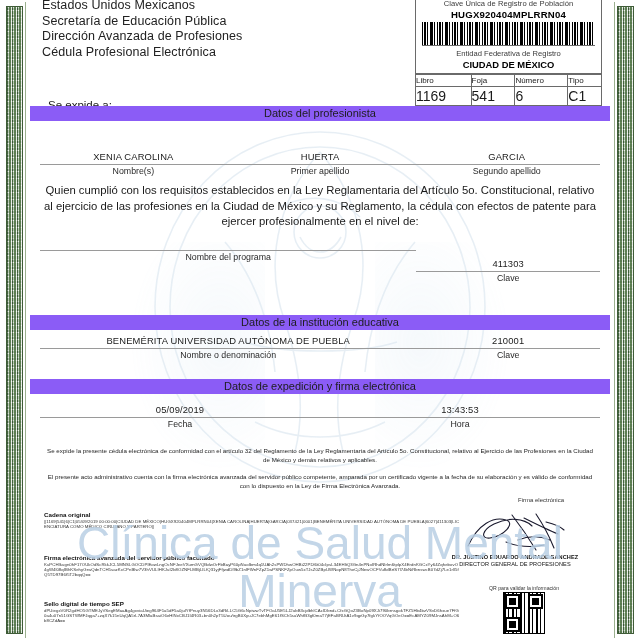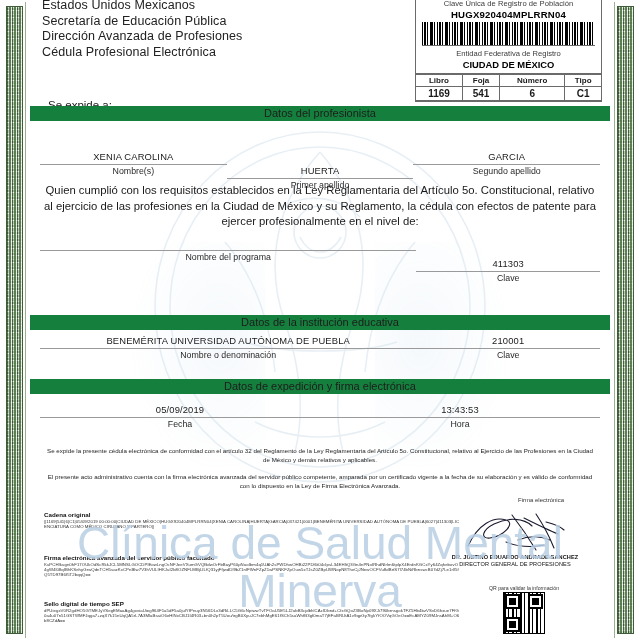--- a/index.html
+++ b/index.html
@@ -140,44 +140,44 @@
     border-bottom: 1px solid #6a6a6a;
   }
   table.regtab {
     width: 100%;
     border-collapse: collapse;
     font-size: 8px;
   }
   table.regtab th, table.regtab td {
     border: 1px solid #6a6a6a;
     padding: 1px 0;
-    text-align: center;
-    font-weight: bold;
+    text-align: left;
+    font-weight: normal;
     color: #1a1a1a;
   }
   table.regtab th { font-size: 8px; }
-  table.regtab td { font-size: 10px; }
+  table.regtab td { font-size: 14px; }
   table.regtab tr td:first-child, table.regtab tr th:first-child { border-left: 0; }
   table.regtab tr td:last-child,  table.regtab tr th:last-child  { border-right: 0; }
 
   
   .expide {
     position: absolute;
     left: 18px;
     top: 99px;
     font-size: 11.5px;
     color: #1a1a1a;
   }
 
   
   .band {
     position: absolute;
     left: 0; right: 0;
     height: 15px;
-    background: #15803d;
+    background: #8b5cf6;
     text-align: center;
     font-size: 11px;
     color: #1d1d1d;
     line-height: 15px;
   }
 
   
   .fieldrow {
     position: absolute;
     left: 10px; right: 10px;
@@ -390,21 +390,21 @@
     <div class="expide">Se expide a:</div>
 
     <div class="band" style="top:106px;">Datos del profesionista</div>
 
     <div class="fieldrow" style="top:152px;">
       <div class="fld" style="flex:1;">
         <div class="val">XENIA CAROLINA</div>
         <div class="rule"></div>
         <div class="cap">Nombre(s)</div>
       </div>
-      <div class="fld" style="flex:1;margin-top:14px;">
+      <div class="fld" style="flex:1;">
         <div class="val">HUERTA</div>
         <div class="rule"></div>
         <div class="cap">Primer apellido</div>
       </div>
       <div class="fld" style="flex:1;">
         <div class="val">GARCIA</div>
         <div class="rule"></div>
         <div class="cap">Segundo apellido</div>
       </div>
     </div>

